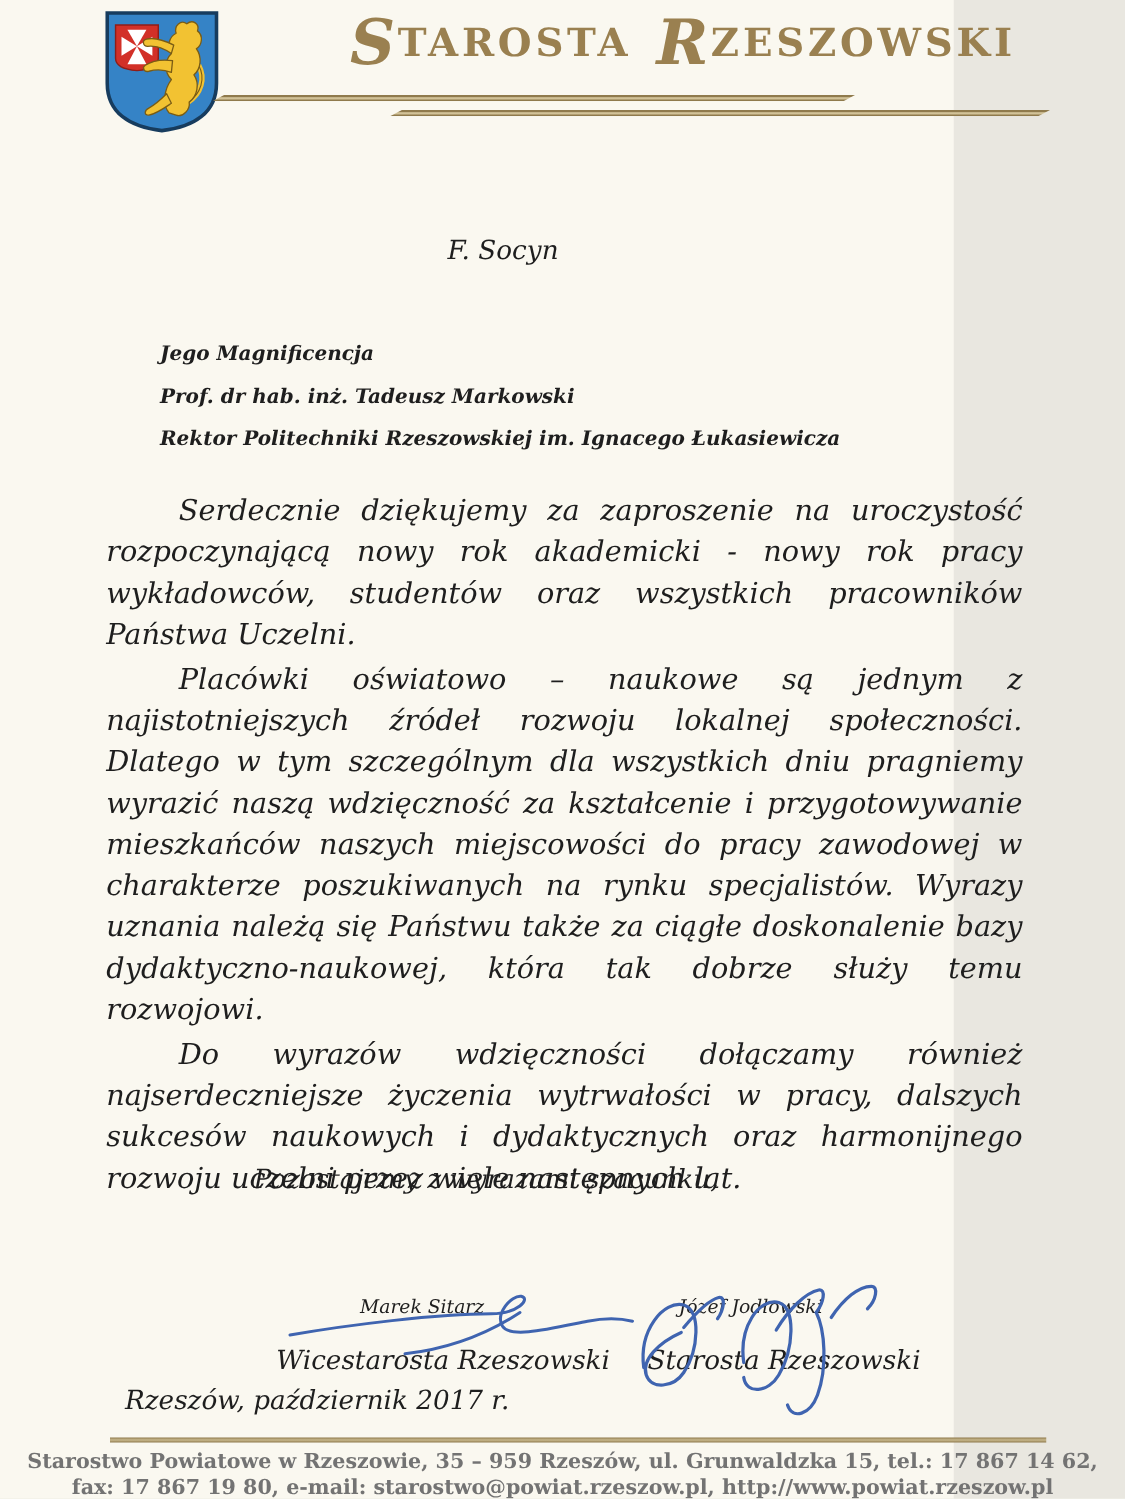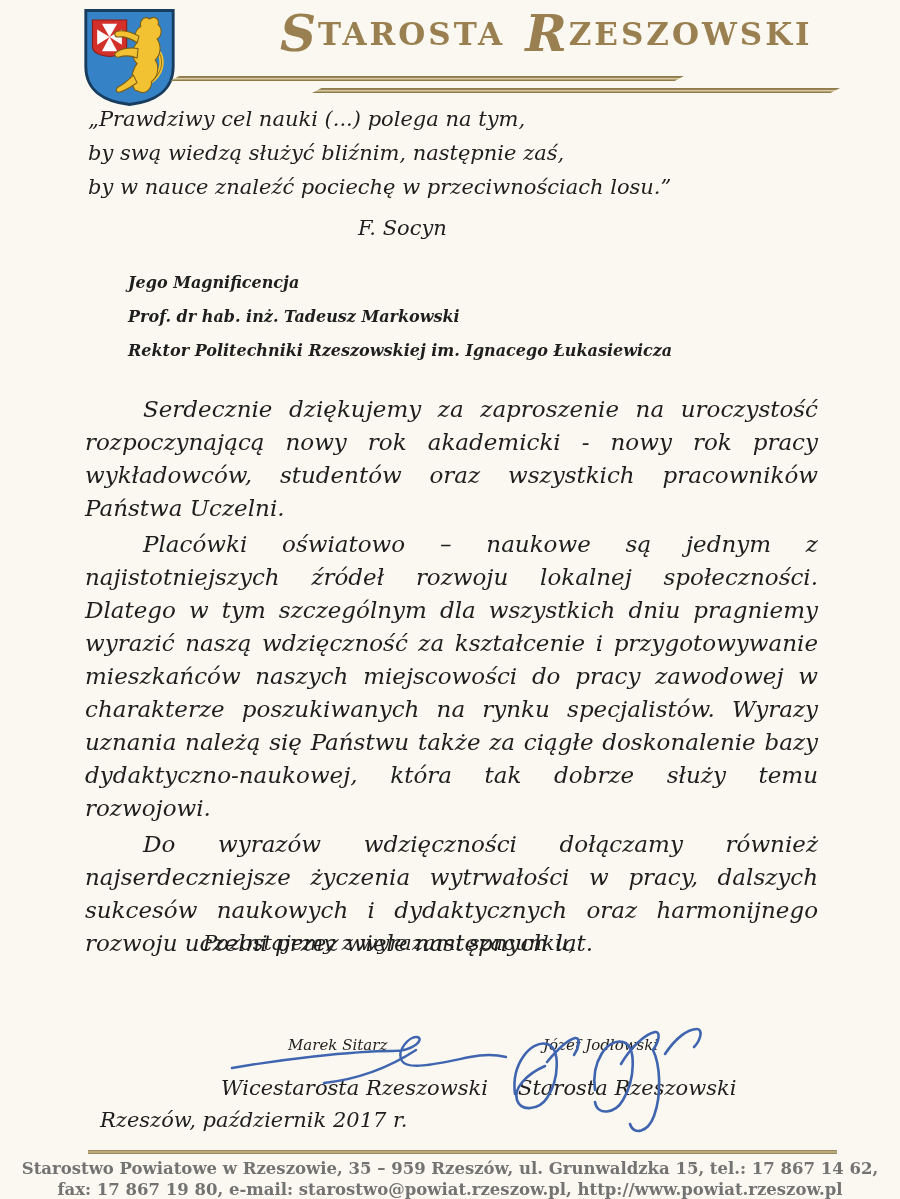--- a/index.html
+++ b/index.html
@@ -4,21 +4,21 @@
 <style>
   html,body{margin:0;padding:0;}
   body{
     width:900px;height:1199px;
     background:#e9e7e0;
     font-family:"DejaVu Serif","Liberation Serif",serif;
     overflow:hidden;
   }
   .page{
     position:relative;
-    width:900px;height:1199px;
+    width:763px;height:1199px;
     background:#faf8f0;
     color:#1e1e1e;
   }
   
   .coa{position:absolute;left:82px;top:7px;width:95px;height:100px;}
   .title{
     position:absolute;left:270px;top:8px;width:490px;
     text-align:center;color:#9a8050;white-space:nowrap;
     font-family:"DejaVu Serif","Liberation Serif",serif;
     letter-spacing:2px;
@@ -28,21 +28,21 @@
   .title .rest{font-size:31px;font-weight:bold;letter-spacing:3px;}
   .gold-line{
     position:absolute;height:5px;
     background:linear-gradient(to bottom,#8f7a4c 0%,#8f7a4c 28%,#ddcfa6 45%,#cbbb90 62%,#8f7a4c 85%,#8f7a4c 100%);
     clip-path:polygon(0 100%,1.8% 0,100% 0,98.2% 100%);
   }
   .gold-line.l1{left:170px;top:76px;width:514px;}
   .gold-line.l2{left:312px;top:88px;width:528px;}
   
   .quote{position:absolute;left:88px;top:102px;font-style:italic;font-size:21px;line-height:34px;}
-  .quote-author{position:absolute;left:358px;top:216px;font-style:italic;font-size:21px;}
+  .quote-author{position:absolute;left:358px;top:188px;font-style:italic;font-size:21px;}
   
   .addressee{position:absolute;left:128px;top:266px;font-style:italic;font-weight:bold;font-size:16px;line-height:34px;}
   
   .body-text{
     position:absolute;left:85px;top:393px;width:733px;
     font-style:italic;font-size:23px;line-height:33px;
     text-align:justify;
   }
   .body-text p{margin:0 0 3px 0;text-indent:58px;}
   
@@ -98,25 +98,20 @@
     </svg>
   </div>
 
   <div class="title">
     <span class="word"><span class="initial">S</span><span class="rest">TAROSTA</span></span><span class="word"><span class="initial">R</span><span class="rest">ZESZOWSKI</span></span>
   </div>
 
   <div class="gold-line l1"></div>
   <div class="gold-line l2"></div>
 
-  <div class="quote">
-    <div>„Prawdziwy cel nauki (...) polega na tym,</div>
-    <div>by swą wiedzą służyć bliźnim, następnie zaś,</div>
-    <div>by w nauce znaleźć pociechę w przeciwnościach losu.”</div>
-  </div>
   <div class="quote-author">F. Socyn</div>
 
   <div class="addressee">
     <div>Jego Magnificencja</div>
     <div>Prof. dr hab. inż. Tadeusz Markowski</div>
     <div>Rektor Politechniki Rzeszowskiej im. Ignacego Łukasiewicza</div>
   </div>
 
   <div class="body-text">
     <p>Serdecznie dziękujemy za zaproszenie na uroczystość rozpoczynającą nowy rok akademicki - nowy rok pracy wykładowców, studentów oraz wszystkich pracowników Państwa Uczelni.</p>

